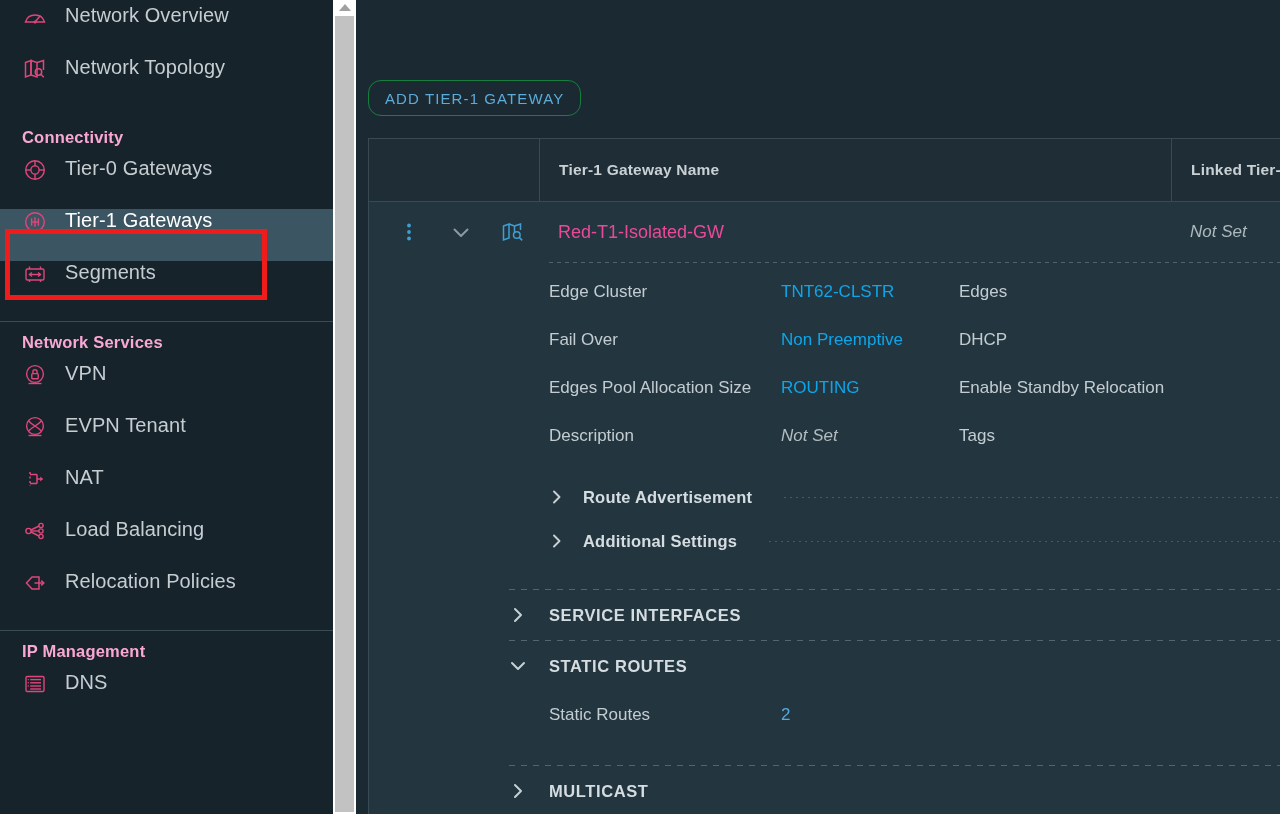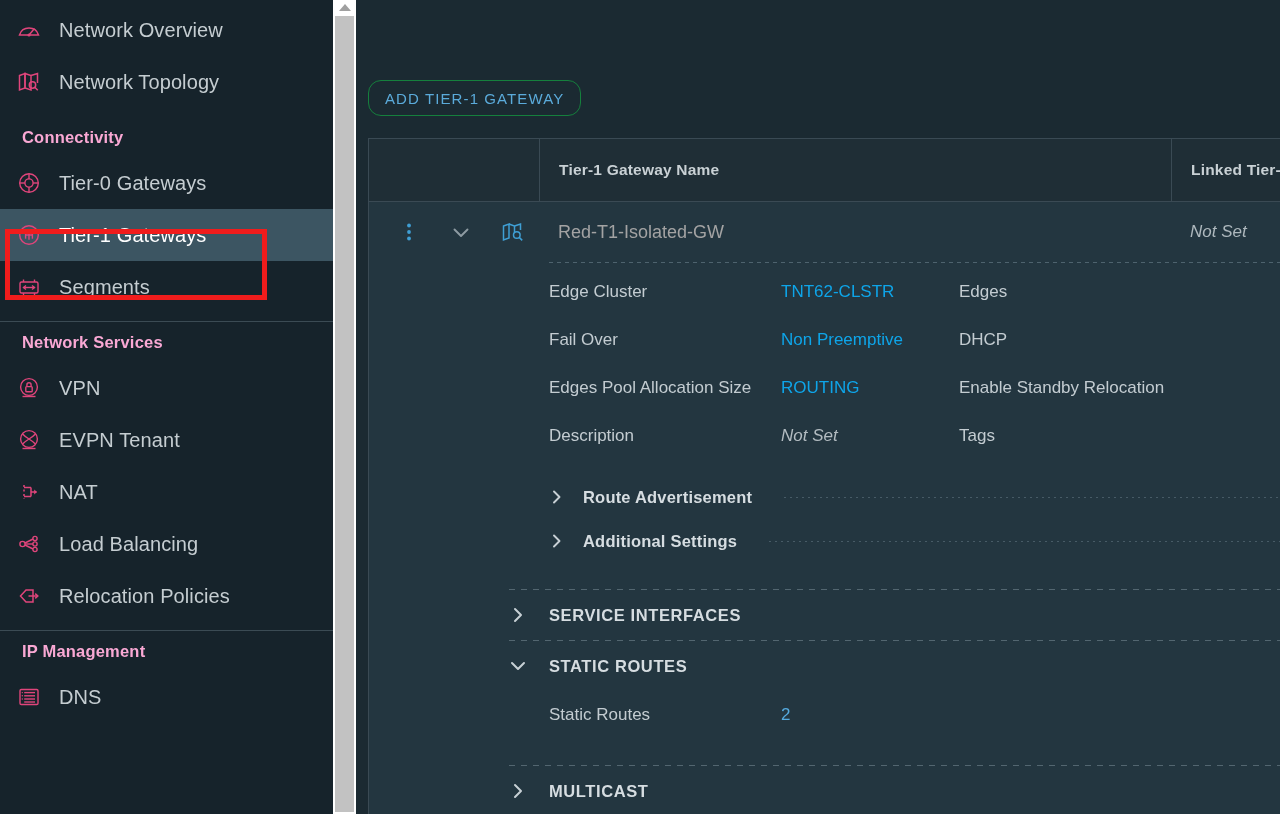--- a/index.html
+++ b/index.html
@@ -13,23 +13,23 @@
 
   
   .sidebar {
     width: 333px; height: 814px;
     background: #16232b;
     flex: 0 0 333px;
     position: relative;
     overflow: hidden;
   }
   .nav-item {
-    display: flex; align-items: center;
+    display: flex; 
     height: 52px;
-    padding-left: 16px;
+    padding-left: 22px;
     gap: 17px;
     cursor: pointer;
   }
   .nav-item.selected { background: #3c5562; }
   .nav-label {
     color: #c5cdd1; font-size: 20px; letter-spacing: .1px;
     white-space: nowrap;
   }
   .nav-item.selected .nav-label { color: #ffffff; }
   .nav-icon {
@@ -142,21 +142,21 @@
     padding-left: 27px; gap: 26px;
   }
   .icon-btn {
     width: 26px; height: 26px;
     display: flex; align-items: center; justify-content: center;
     cursor: pointer;
   }
   .tr-name {
     width: 632px; flex: 0 0 632px;
     padding-left: 19px;
-    color: #a3a3a3; font-size: 18px;
+    color: #ec4899; font-size: 18px;
     white-space: nowrap;
   }
   .tr-linked {
     flex: 1 1 auto;
     padding-left: 19px;
     color: #aeb8bd; font-size: 17px; font-style: italic;
     white-space: nowrap; overflow: hidden;
   }
 
   

